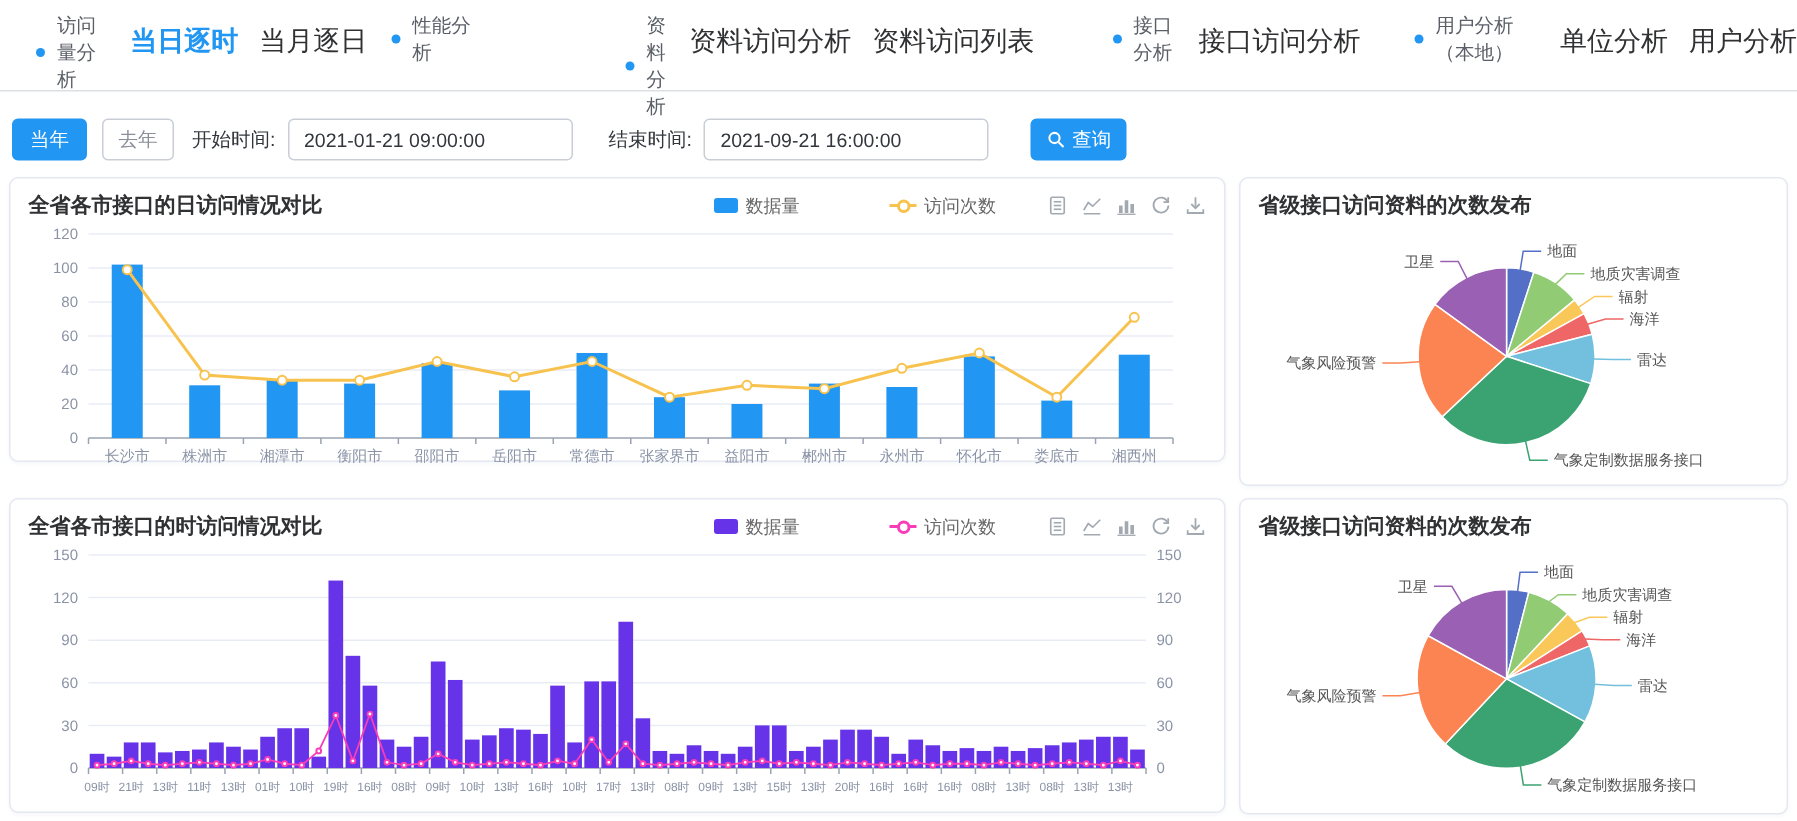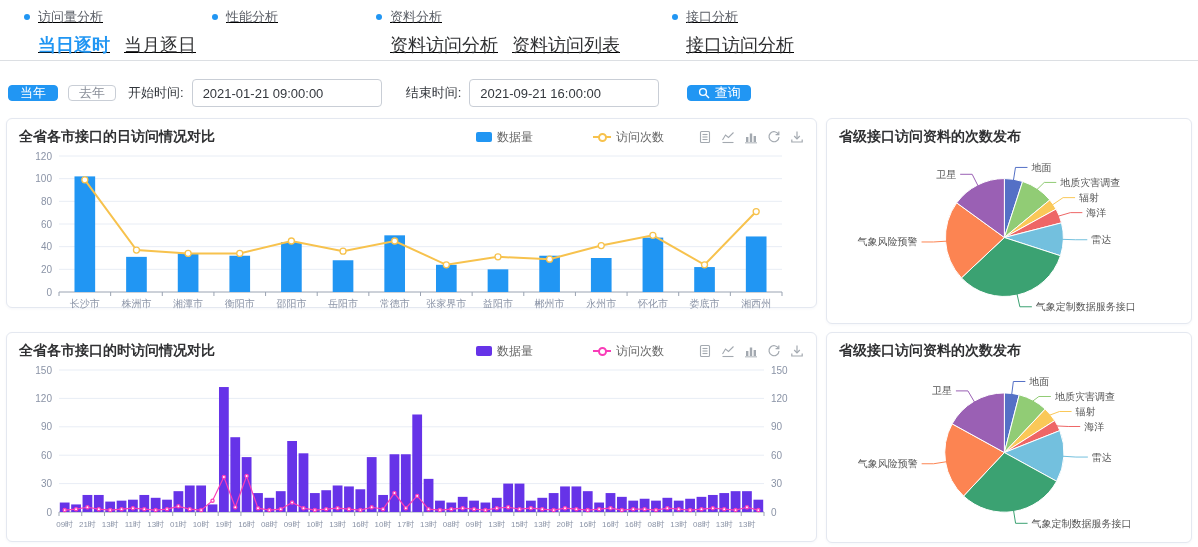--- a/index.html
+++ b/index.html
@@ -1,29 +1,29 @@
 <!DOCTYPE html>
 <html><head>
 <meta charset="utf-8">
 <style>
   html,body{margin:0;padding:0;background:#fff;}
   .page{position:relative;width:1198px;height:547px;background:#fff;overflow:hidden;
         font-family:"Liberation Sans","DejaVu Sans",sans-serif;}
   
   .topnav{position:absolute;top:8px;left:0;display:flex;align-items:flex-start;}
-  .nav-group{display:flex;flex-direction:column;text-decoration:underline;}
+  .nav-group{display:flex;flex-direction:row;}
   .nav-title-row{display:flex;align-items:center;font-size:13px;color:#5a5e66;}
   .dot{width:6px;height:6px;border-radius:50%;background:#2196f3;margin-right:8px;flex:0 0 auto;}
   .nav-subs{display:flex;gap:14px;margin:7px 0 0 14px;font-size:18px;color:#303133;}
   .nav-subs .sub{cursor:pointer;white-space:nowrap;}
   .nav-subs .sub.active{color:#2196f3;font-weight:bold;}
   .divider{position:absolute;top:60px;left:0;width:100%;border-top:1px solid #dcdfe3;}
   
   .filterbar{position:absolute;top:78px;left:8px;display:flex;align-items:center;height:30px;}
-  .btn{height:16px;border-radius:4px;font-size:13px;display:flex;align-items:center;justify-content:center;cursor:pointer;box-sizing:border-box;font-family:Liberation Mono, monospace;}
+  .btn{height:28px;border-radius:4px;font-size:13px;display:flex;align-items:center;justify-content:center;cursor:pointer;box-sizing:border-box;font-family:Liberation Mono, monospace;}
   .btn.primary{background:#2196f3;color:#fff;border:1px solid #2196f3;width:50px;}
   .btn.ghost{background:#fff;color:#8a8f99;border:1px solid #c9ced6;width:48px;margin-left:10px;}
   .flabel{font-size:13px;color:#33373d;margin-left:12px;white-space:nowrap;}
   .finput{width:168px;height:26px;margin-left:8px;border:1px solid #c9ced6;border-radius:4px;
           font-size:13px;color:#33373d;padding:0 10px;font-family:inherit;}
   .btn.search{width:64px;margin-left:28px;gap:5px;}
   
   .card{position:absolute;background:#fff;border:1px solid #e4e8f0;border-radius:6px;box-sizing:border-box;box-shadow:0 1px 3px rgba(30,60,120,0.04);}
   .card-head{display:flex;align-items:center;padding:9px 12px 0 12px;}
   .card-title{font-size:14px;font-weight:bold;color:#303133;white-space:nowrap;}
@@ -68,20 +68,30 @@
         <span class="sub">资料访问列表</span>
       </div>
     </div>
     <div class="nav-group" style="margin-left:52px">
       <div class="nav-title-row">
         <span class="dot"></span>
         <span>接口分析</span>
       </div>
       <div class="nav-subs">
         <span class="sub">接口访问分析</span>
+      </div>
+    </div>
+    <div class="nav-group" style="margin-left:36px">
+      <div class="nav-title-row">
+        <span class="dot"></span>
+        <span>用户分析（本地）</span>
+      </div>
+      <div class="nav-subs">
+        <span class="sub">单位分析</span>
+        <span class="sub">用户分析</span>
       </div>
     </div>
   </nav>
 
   <div class="divider"></div>
 
   <div class="filterbar">
     <button class="btn primary">当年</button>
     <button class="btn ghost">去年</button>
     <span class="flabel">开始时间:</span>

